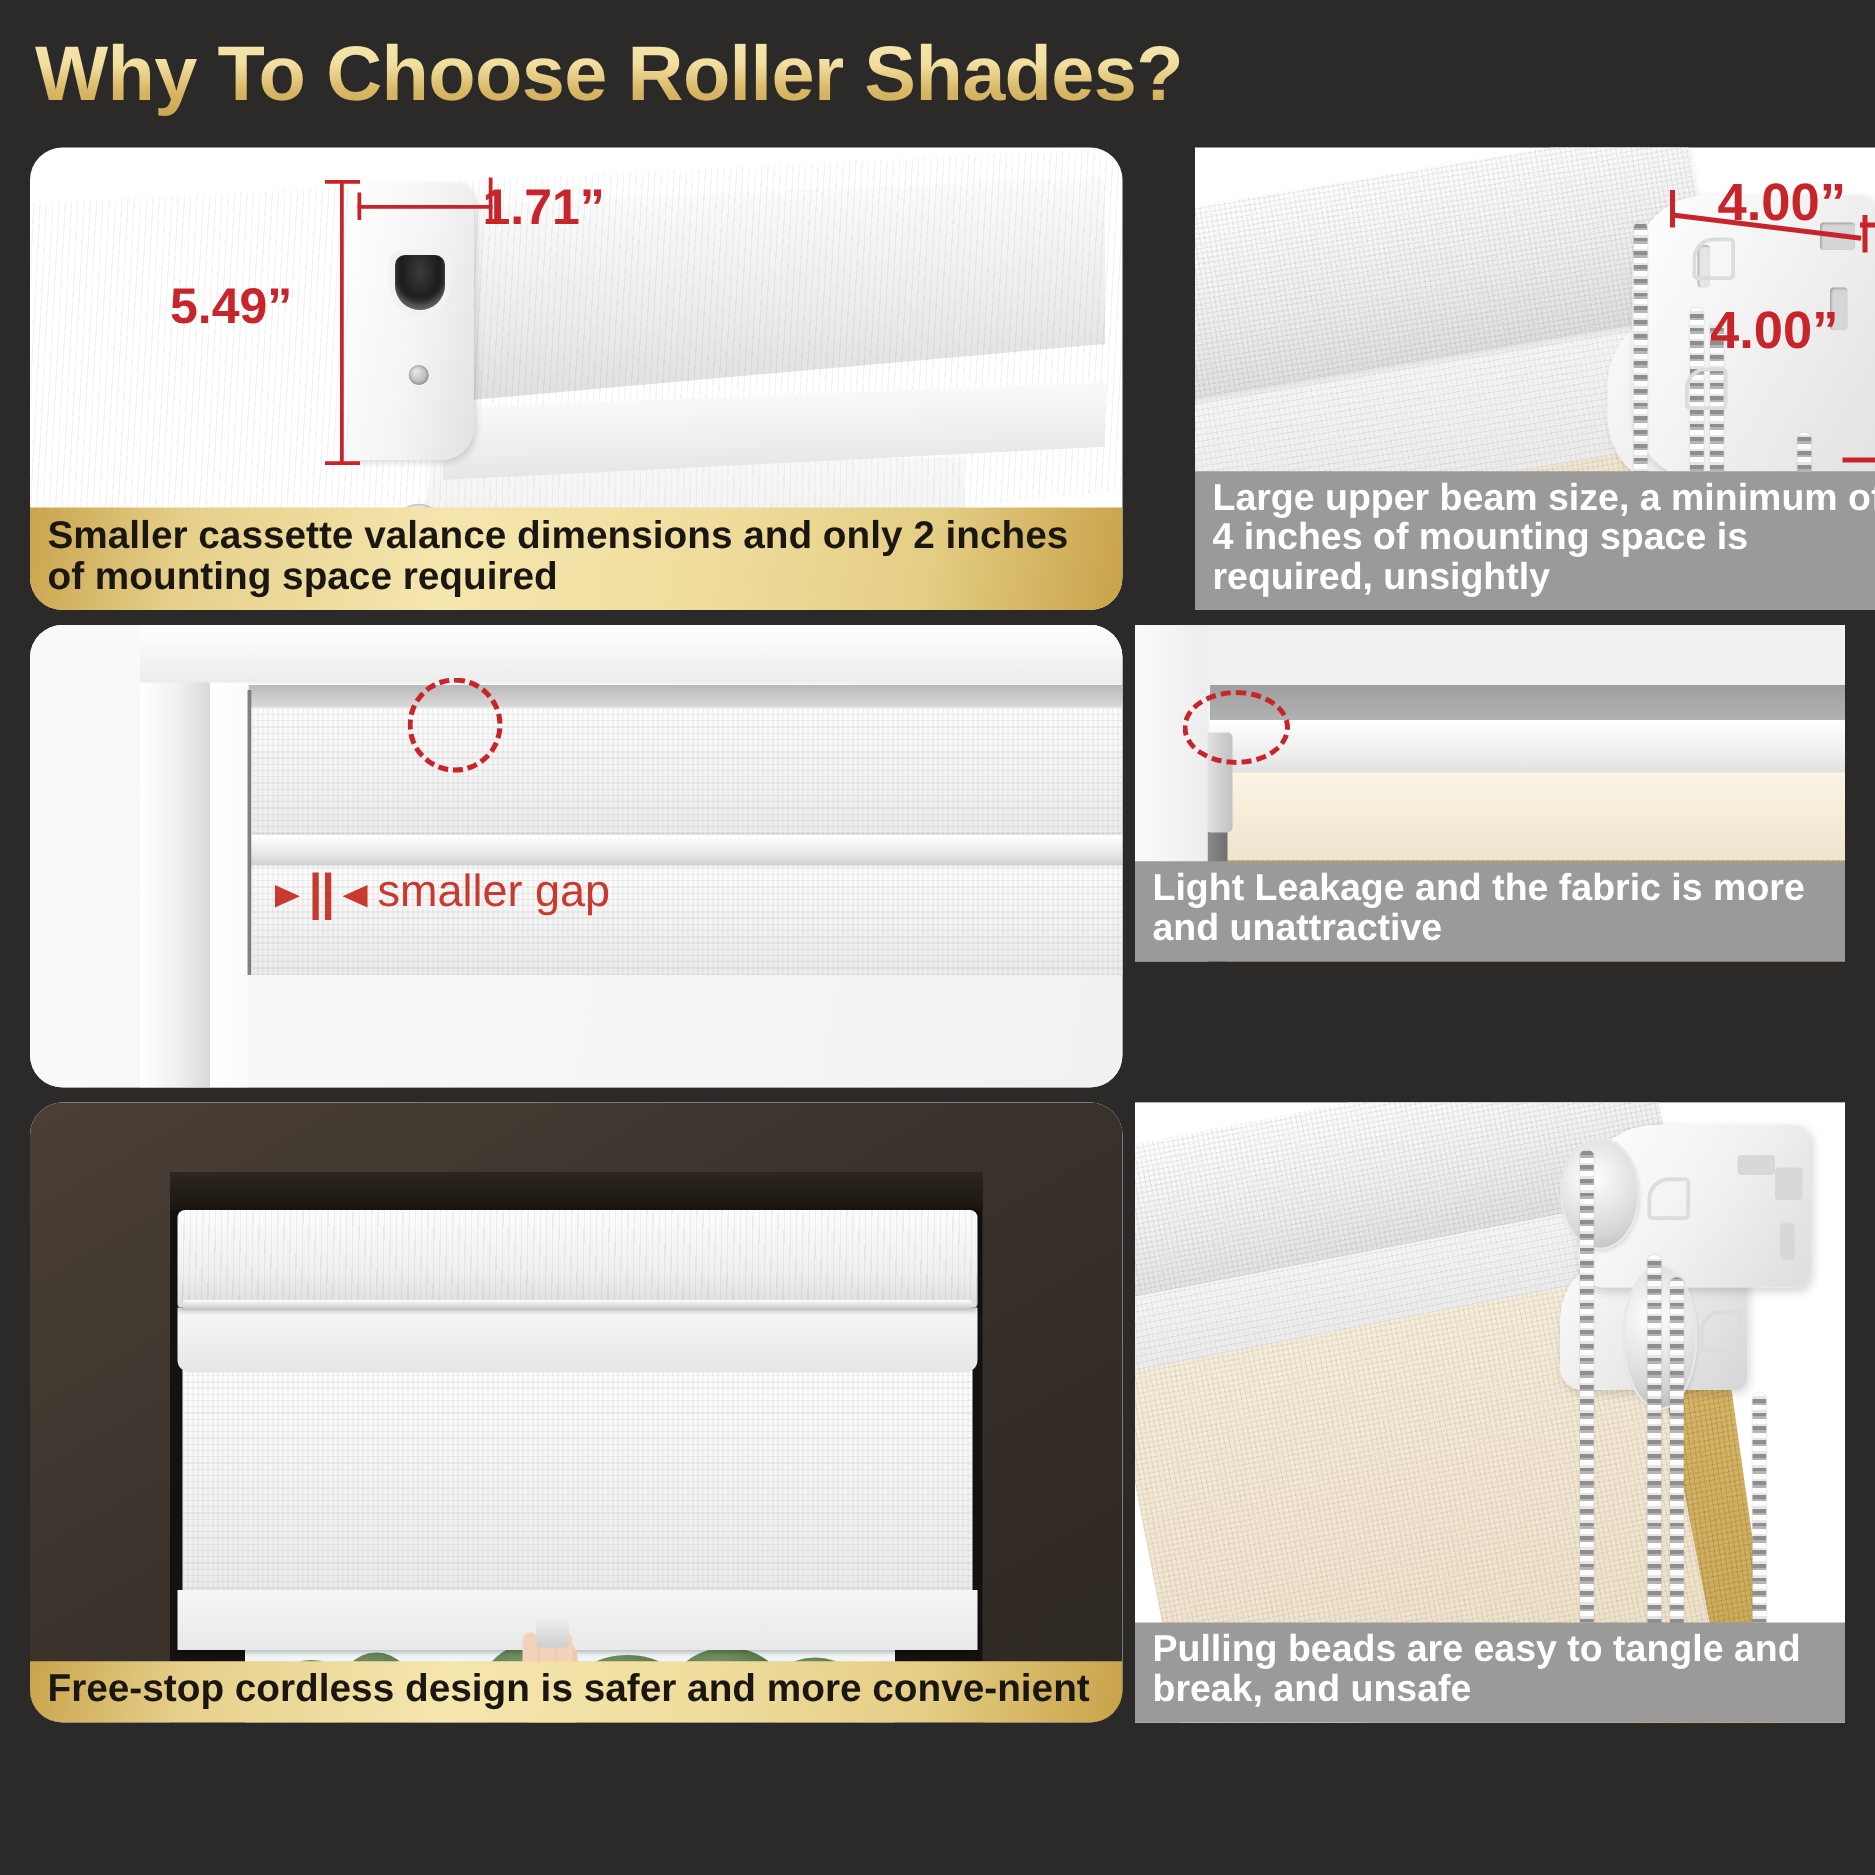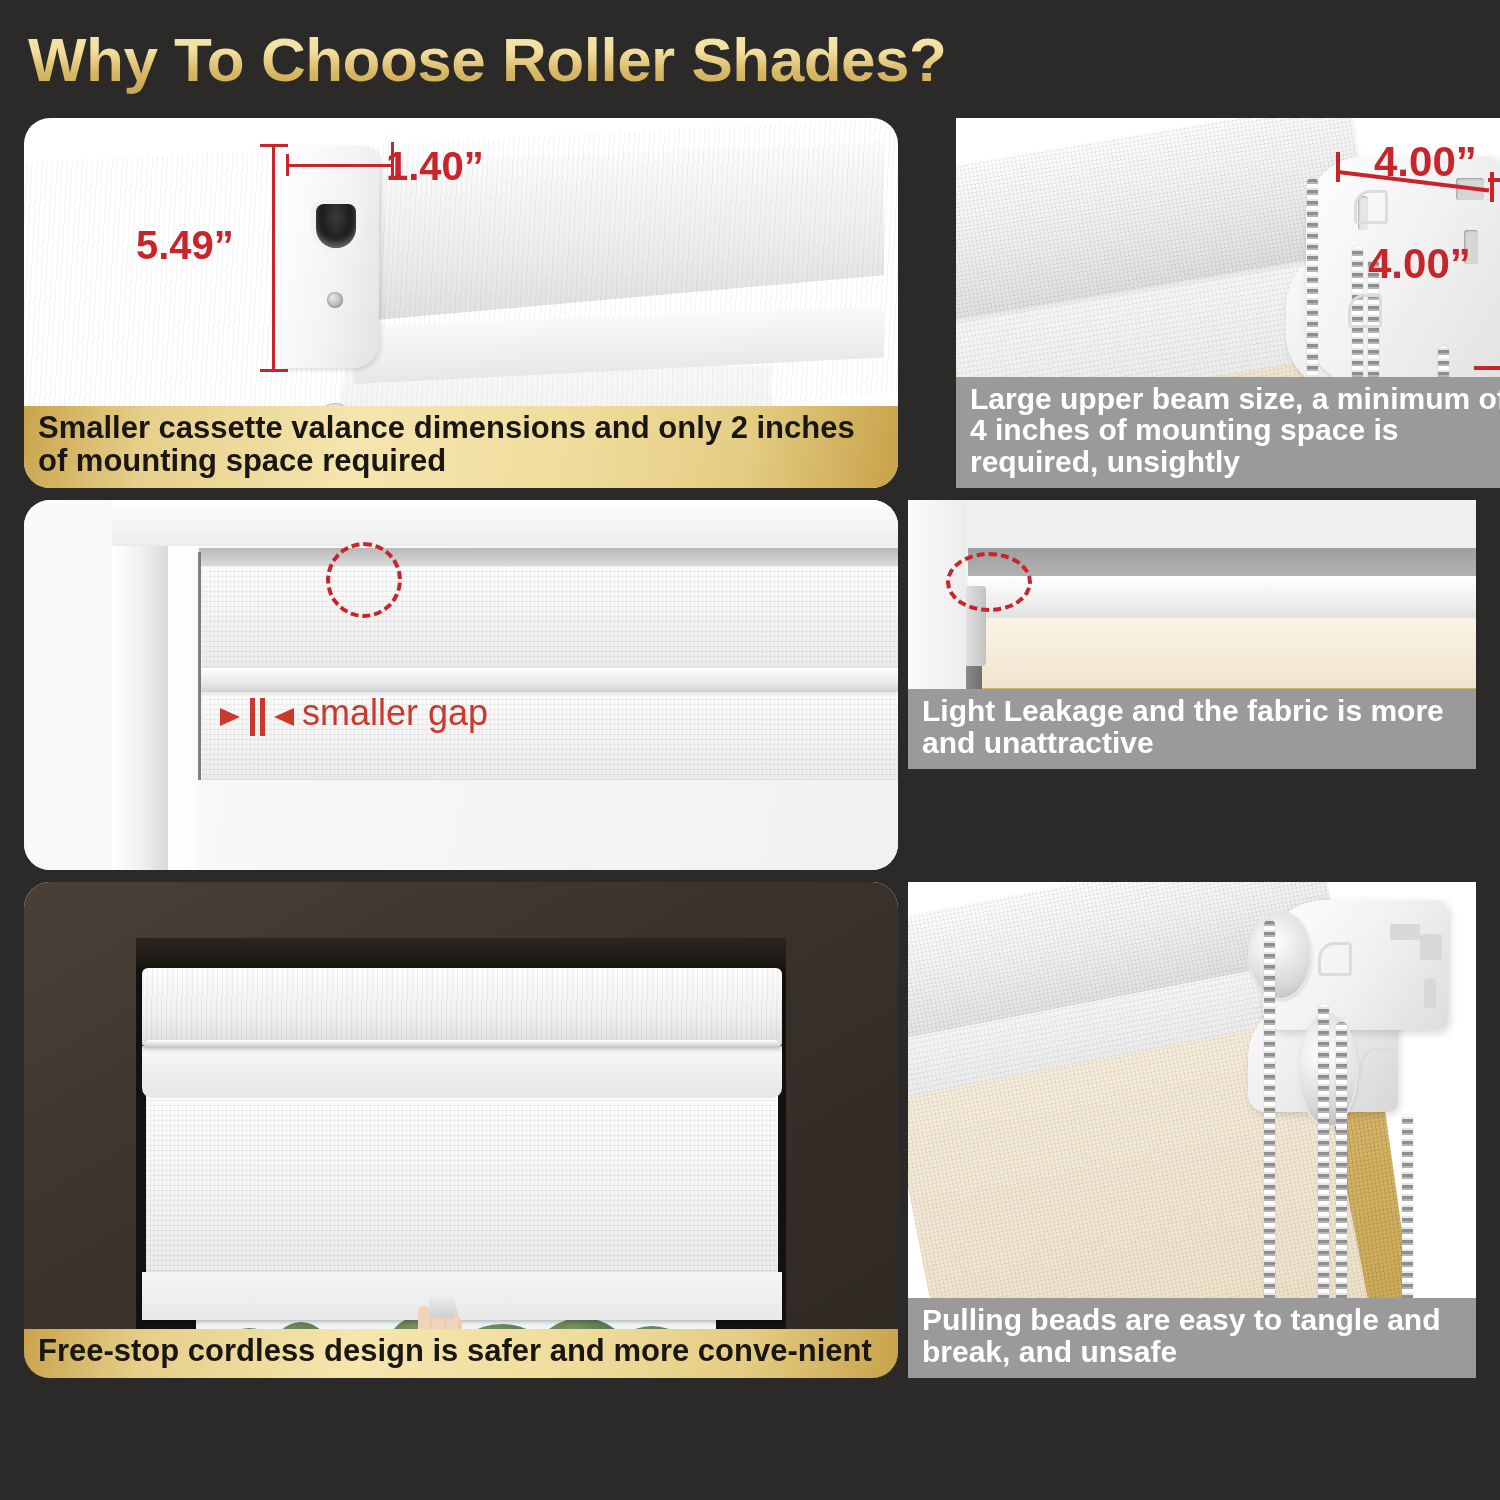--- a/index.html
+++ b/index.html
@@ -307,21 +307,21 @@
     <div class="p1-screw2"></div>
 
     <div class="dim-line" style="left:248px; top:28px; width:3px; height:226px;"></div>
     <div class="dim-line" style="left:236px; top:26px; width:28px; height:3px;"></div>
     <div class="dim-line" style="left:236px; top:251px; width:28px; height:3px;"></div>
     <div class="dim-label" style="left:112px; top:105px; font-size:40px;">5.49”</div>
 
     <div class="dim-line" style="left:262px; top:46px; width:108px; height:3px;"></div>
     <div class="dim-line" style="left:262px; top:36px; width:3px; height:22px;"></div>
     <div class="dim-line" style="left:367px; top:24px; width:3px; height:34px;"></div>
-    <div class="dim-label" style="left:362px; top:26px; font-size:40px;">1.40”</div>
+    <div class="dim-label" style="left:362px; top:26px; font-size:40px;">1.71”</div>
   </div>
   <div class="caption gold">Smaller cassette valance dimensions and only 2 inches of mounting space required</div>
 </div>
 
 <div class="panel right" id="p2">
   <div class="photo">
     <div class="p2-fab-tan fabric-tan"></div>
     <div class="p2-fab-cream fabric-cream"></div>
     <div class="p2-fab-white fabric-white"></div>
     <div class="p2-roll">

